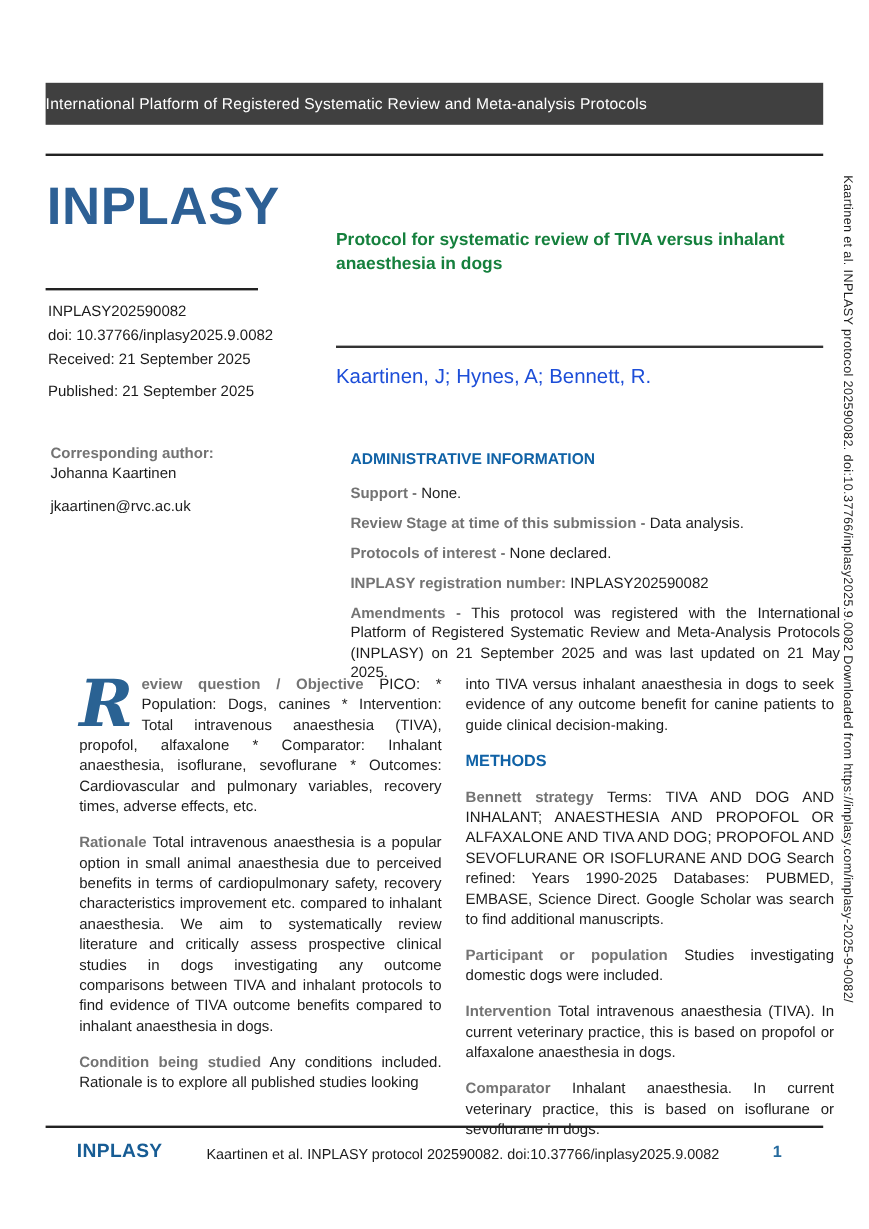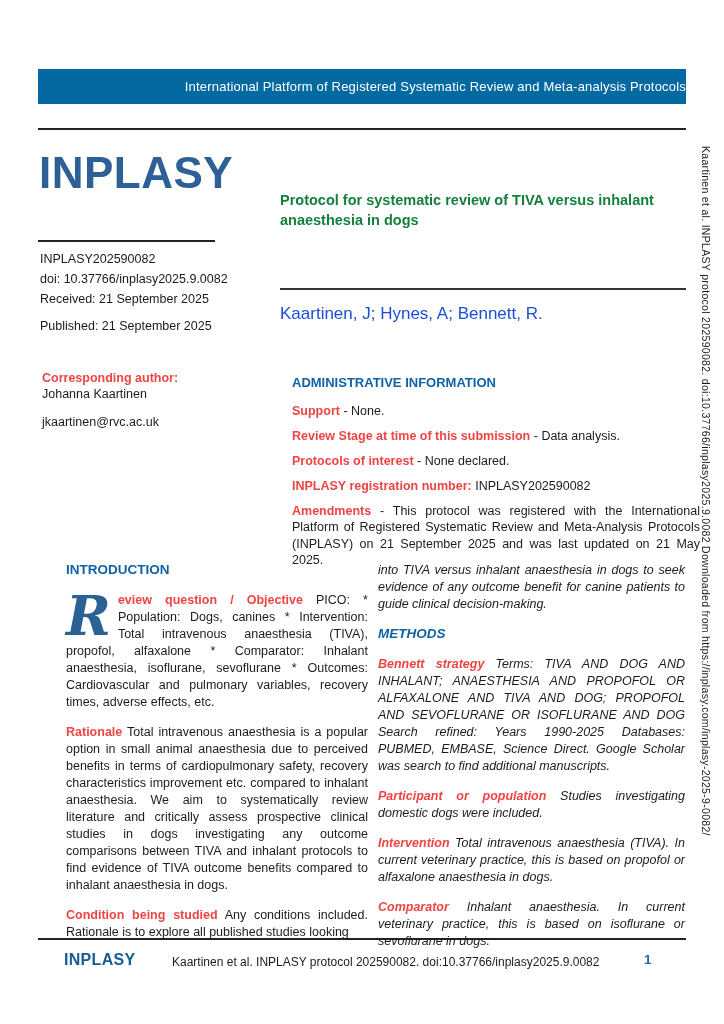--- a/index.html
+++ b/index.html
@@ -8,22 +8,22 @@
     position: relative;
     width: 724px;
     height: 1024px;
     background: #ffffff;
     font-family: "Liberation Sans", sans-serif;
     overflow: hidden;
     color: #1c1c1c;
   }
   .banner {
     position: absolute; left: 38px; top: 69px; width: 648px; height: 35px;
-    background: #0369a1; color: #ffffff;
-    display: flex; align-items: center; justify-content: flex-end;
+    background: #404040; color: #ffffff;
+    display: flex; align-items: center; justify-content: flex-start;
     font-size: 13px; letter-spacing: 0.2px;
   }
   .rule { position: absolute; background: #222222; height: 2px; }
   .rule-top { left: 38px; top: 128px; width: 648px; }
   .logo-rule { left: 38px; top: 240px; width: 177px; }
   .authors-rule { left: 280px; top: 288px; width: 406px; background:#333; }
   .footer-rule { left: 38px; top: 938px; width: 648px; }
   .logo-main {
     position: absolute; left: 39px; top: 148px;
     font-size: 44px; font-weight: bold; color: #2d6095; letter-spacing: 0.5px;
@@ -31,28 +31,28 @@
   .meta { position: absolute; left: 40px; top: 252px; font-size: 12.5px; color: #1a1a1a; }
   .meta .meta-line { margin-bottom: 5px; line-height: 15px; }
   .meta .meta-line.pub { margin-top: 12px; }
   .doc-title {
     position: absolute; left: 280px; top: 190px; width: 408px;
     font-size: 14.5px; font-weight: bold; color: #15803d; line-height: 20px;
   }
   .authors { position: absolute; left: 280px; top: 304px; font-size: 17px; color: #1d4ed8; }
   .contact { position: absolute; left: 42px; top: 370px; width: 225px; font-size: 12.5px; line-height: 16px; }
   .contact .blk { margin-bottom: 12px; }
-  .lbl-blue { color: #ef4444; font-weight: bold; }
+  .lbl-blue { color: #737373; font-weight: bold; }
   .admin { position: absolute; left: 292px; top: 364px; width: 408px; font-size: 12.5px; line-height: 16.5px; margin-top: 11px; }
   .admin-heading { font-size: 13px; font-weight: bold; color: #1062a6; margin: 0 0 11px 0; }
   .admin p { margin: 0 0 8.5px 0; }
   .admin p.justify { text-align: justify; }
   .col { position: absolute; top: 562px; }
   .col-left  { left: 66px;  width: 302px; }
-  .col-right { left: 378px; width: 307px; font-style: italic; }
+  .col-right { left: 388px; width: 307px; }
   .section-heading { font-size: 13.5px; font-weight: bold; color: #1062a6; margin: 0 0 15px 0; }
   .col p { font-size: 12.5px; line-height: 17px; text-align: justify; margin: 0 0 13px 0; color: #1c1c1c; }
   .dropcap {
     float: left;
     font-family: "DejaVu Serif", serif; font-style: italic; font-weight: bold;
     font-size: 54px; line-height: 44px; color: #2a6293;
     margin: 2px 7px 0 0;
   }
   .methods-heading { margin-top: 2px; }
   .footer-logo { position: absolute; left: 64px; top: 951px; font-size: 16px; font-weight: bold; color: #175c94; letter-spacing: 0.3px; }
@@ -101,21 +101,20 @@
   <div class="admin">
     <div class="admin-heading">ADMINISTRATIVE INFORMATION</div>
     <p><span class="lbl-blue">Support</span> <span>-  None.</span></p>
     <p><span class="lbl-blue">Review Stage at time of this submission</span> <span>- Data analysis.</span></p>
     <p><span class="lbl-blue">Protocols of interest</span> <span>- None declared.</span></p>
     <p><span class="lbl-blue">INPLASY registration number:</span> <span>INPLASY202590082</span></p>
     <p class="justify"><span class="lbl-blue">Amendments</span> <span>- This protocol was registered with the International Platform of Registered Systematic Review and Meta-Analysis Protocols (INPLASY) on 21 September 2025 and was last updated on 21 May 2025.</span></p>
   </div>
 
   <div class="col col-left">
-    <div class="section-heading">INTRODUCTION</div>
     <p><span class="dropcap">R</span><span class="lbl-blue">eview question / Objective</span> <span>PICO: * Population: Dogs, canines * Intervention: Total intravenous anaesthesia (TIVA), propofol, alfaxalone * Comparator: Inhalant anaesthesia, isoflurane, sevoflurane * Outcomes: Cardiovascular and pulmonary variables, recovery times, adverse effects, etc.</span></p>
     <p><span class="lbl-blue">Rationale</span> <span>Total intravenous anaesthesia is a popular option in small animal anaesthesia due to perceived benefits in terms of cardiopulmonary safety, recovery characteristics improvement etc. compared to inhalant anaesthesia. We aim to systematically review literature and critically assess prospective clinical studies in dogs investigating any outcome comparisons between TIVA and inhalant protocols to find evidence of TIVA outcome benefits compared to inhalant anaesthesia in dogs.</span></p>
     <p><span class="lbl-blue">Condition being studied</span> <span>Any conditions included. Rationale is to explore all published studies looking</span></p>
   </div>
 
   <div class="col col-right">
     <p>into TIVA versus inhalant anaesthesia in dogs to seek evidence of any outcome benefit for canine patients to guide clinical decision-making.</p>
     <div class="section-heading methods-heading">METHODS</div>
     <p><span class="lbl-blue">Bennett strategy</span> <span>Terms: TIVA AND DOG AND INHALANT; ANAESTHESIA AND PROPOFOL OR ALFAXALONE AND TIVA AND DOG; PROPOFOL AND SEVOFLURANE OR ISOFLURANE AND DOG Search refined: Years 1990-2025 Databases: PUBMED, EMBASE, Science Direct. Google Scholar was search to find additional manuscripts.</span></p>
     <p><span class="lbl-blue">Participant or population</span> <span>Studies investigating domestic dogs were included.</span></p>

